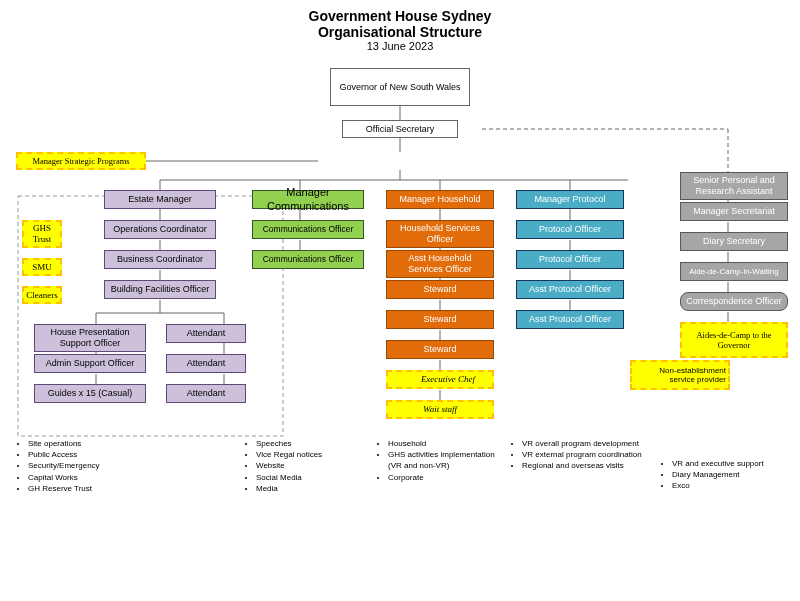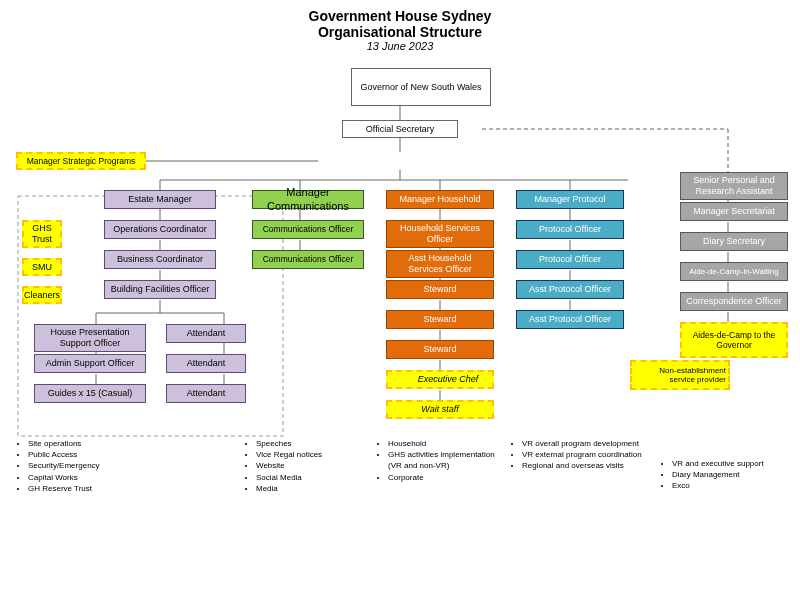--- a/index.html
+++ b/index.html
@@ -20,21 +20,20 @@
     .title-section {
       text-align: center;
       margin-bottom: 6px;
     }
     .title-main {
       font-size: 14px;
       font-weight: bold;
     }
     .title-sub {
       font-size: 11px;
-      font-style: italic;
     }
     
     .org-container {
       position: relative;
       width: 784px;
       height: 570px;
     }
     .box {
       position: absolute;
       border: 1px solid #666;
@@ -44,21 +43,21 @@
       justify-content: center;
       padding: 2px 4px;
       font-size: 9px;
       line-height: 1.2;
       background: #fff;
     }
     .box-green { background: #92d050; border-color: #375623; }
     .box-orange { background: #e26b0a; border-color: #974706; color: white; }
     .box-teal { background: #4bacc6; border-color: #17375e; color: white; }
     .box-gray { background: #a6a6a6; border-color: #595959; color: white; }
-    .box-yellow-dash { background: #ffff00; border: 2px dashed #ffc000; }
+    .box-yellow-dash { background: #ffff00; border: 2px dashed #ffc000; font-family: Liberation Serif, serif; }
     .box-plain { background: #fff; border-color: #666; }
     .box-light-purple { background: #ccc0da; border-color: #60497a; }
     
     svg.connectors {
       position: absolute;
       top: 0; left: 0;
       width: 784px;
       height: 570px;
       pointer-events: none;
     }
@@ -153,21 +152,21 @@
 
       <line x1="720" y1="134" x2="720" y2="144" stroke="#666" stroke-width="1"></line>
       <line x1="720" y1="164" x2="720" y2="174" stroke="#666" stroke-width="1"></line>
       <line x1="720" y1="194" x2="720" y2="204" stroke="#666" stroke-width="1"></line>
       <line x1="720" y1="224" x2="720" y2="234" stroke="#666" stroke-width="1"></line>
       <line x1="720" y1="254" x2="720" y2="264" stroke="#666" stroke-width="1"></line>
 
       <rect x="10" y="138" width="265" height="240" fill="none" stroke="#999" stroke-width="1" stroke-dasharray="4,3"></rect>
     </svg>
 
-    <div class="box box-plain" style="left:322px;top:10px;width:140px;height:38px;margin-left:21px;">
+    <div class="box box-plain" style="left:322px;top:10px;width:140px;height:38px;">
       <span>Governor of
 New South Wales</span>
     </div>
 
     <div class="box box-plain" style="left:334px;top:62px;width:116px;height:18px;">
       <span>Official Secretary</span>
     </div>
 
 
     <div class="box box-yellow-dash" style="left:8px;top:94px;width:130px;height:18px;font-size:8.5px;">
@@ -304,21 +303,21 @@
     </div>
 
     <div class="box box-gray" style="left:672px;top:174px;width:108px;height:19px;">
       <span>Diary Secretary</span>
     </div>
 
     <div class="box box-gray" style="left:672px;top:204px;width:108px;height:19px;font-size:8px;">
       <span>Aide-de-Camp-in-Waiting</span>
     </div>
 
-    <div class="box box-gray" style="left:672px;top:234px;width:108px;height:19px;">
+    <div class="box box-gray" style="left:672px;top:234px;width:108px;height:19px;border-radius:8px;">
       <span>Correspondence Officer</span>
     </div>
 
     <div class="box box-yellow-dash" style="left:672px;top:264px;width:108px;height:36px;font-size:8.5px;">
       <span>Aides-de-Camp
 to the Governor</span>
     </div>
 
     <div class="legend-box" style="left:622px;top:302px;width:100px;height:30px;display:flex;align-items:center;justify-content:center;font-size:8px;text-align:right;padding:2px;">
       <span>Non-establishment

